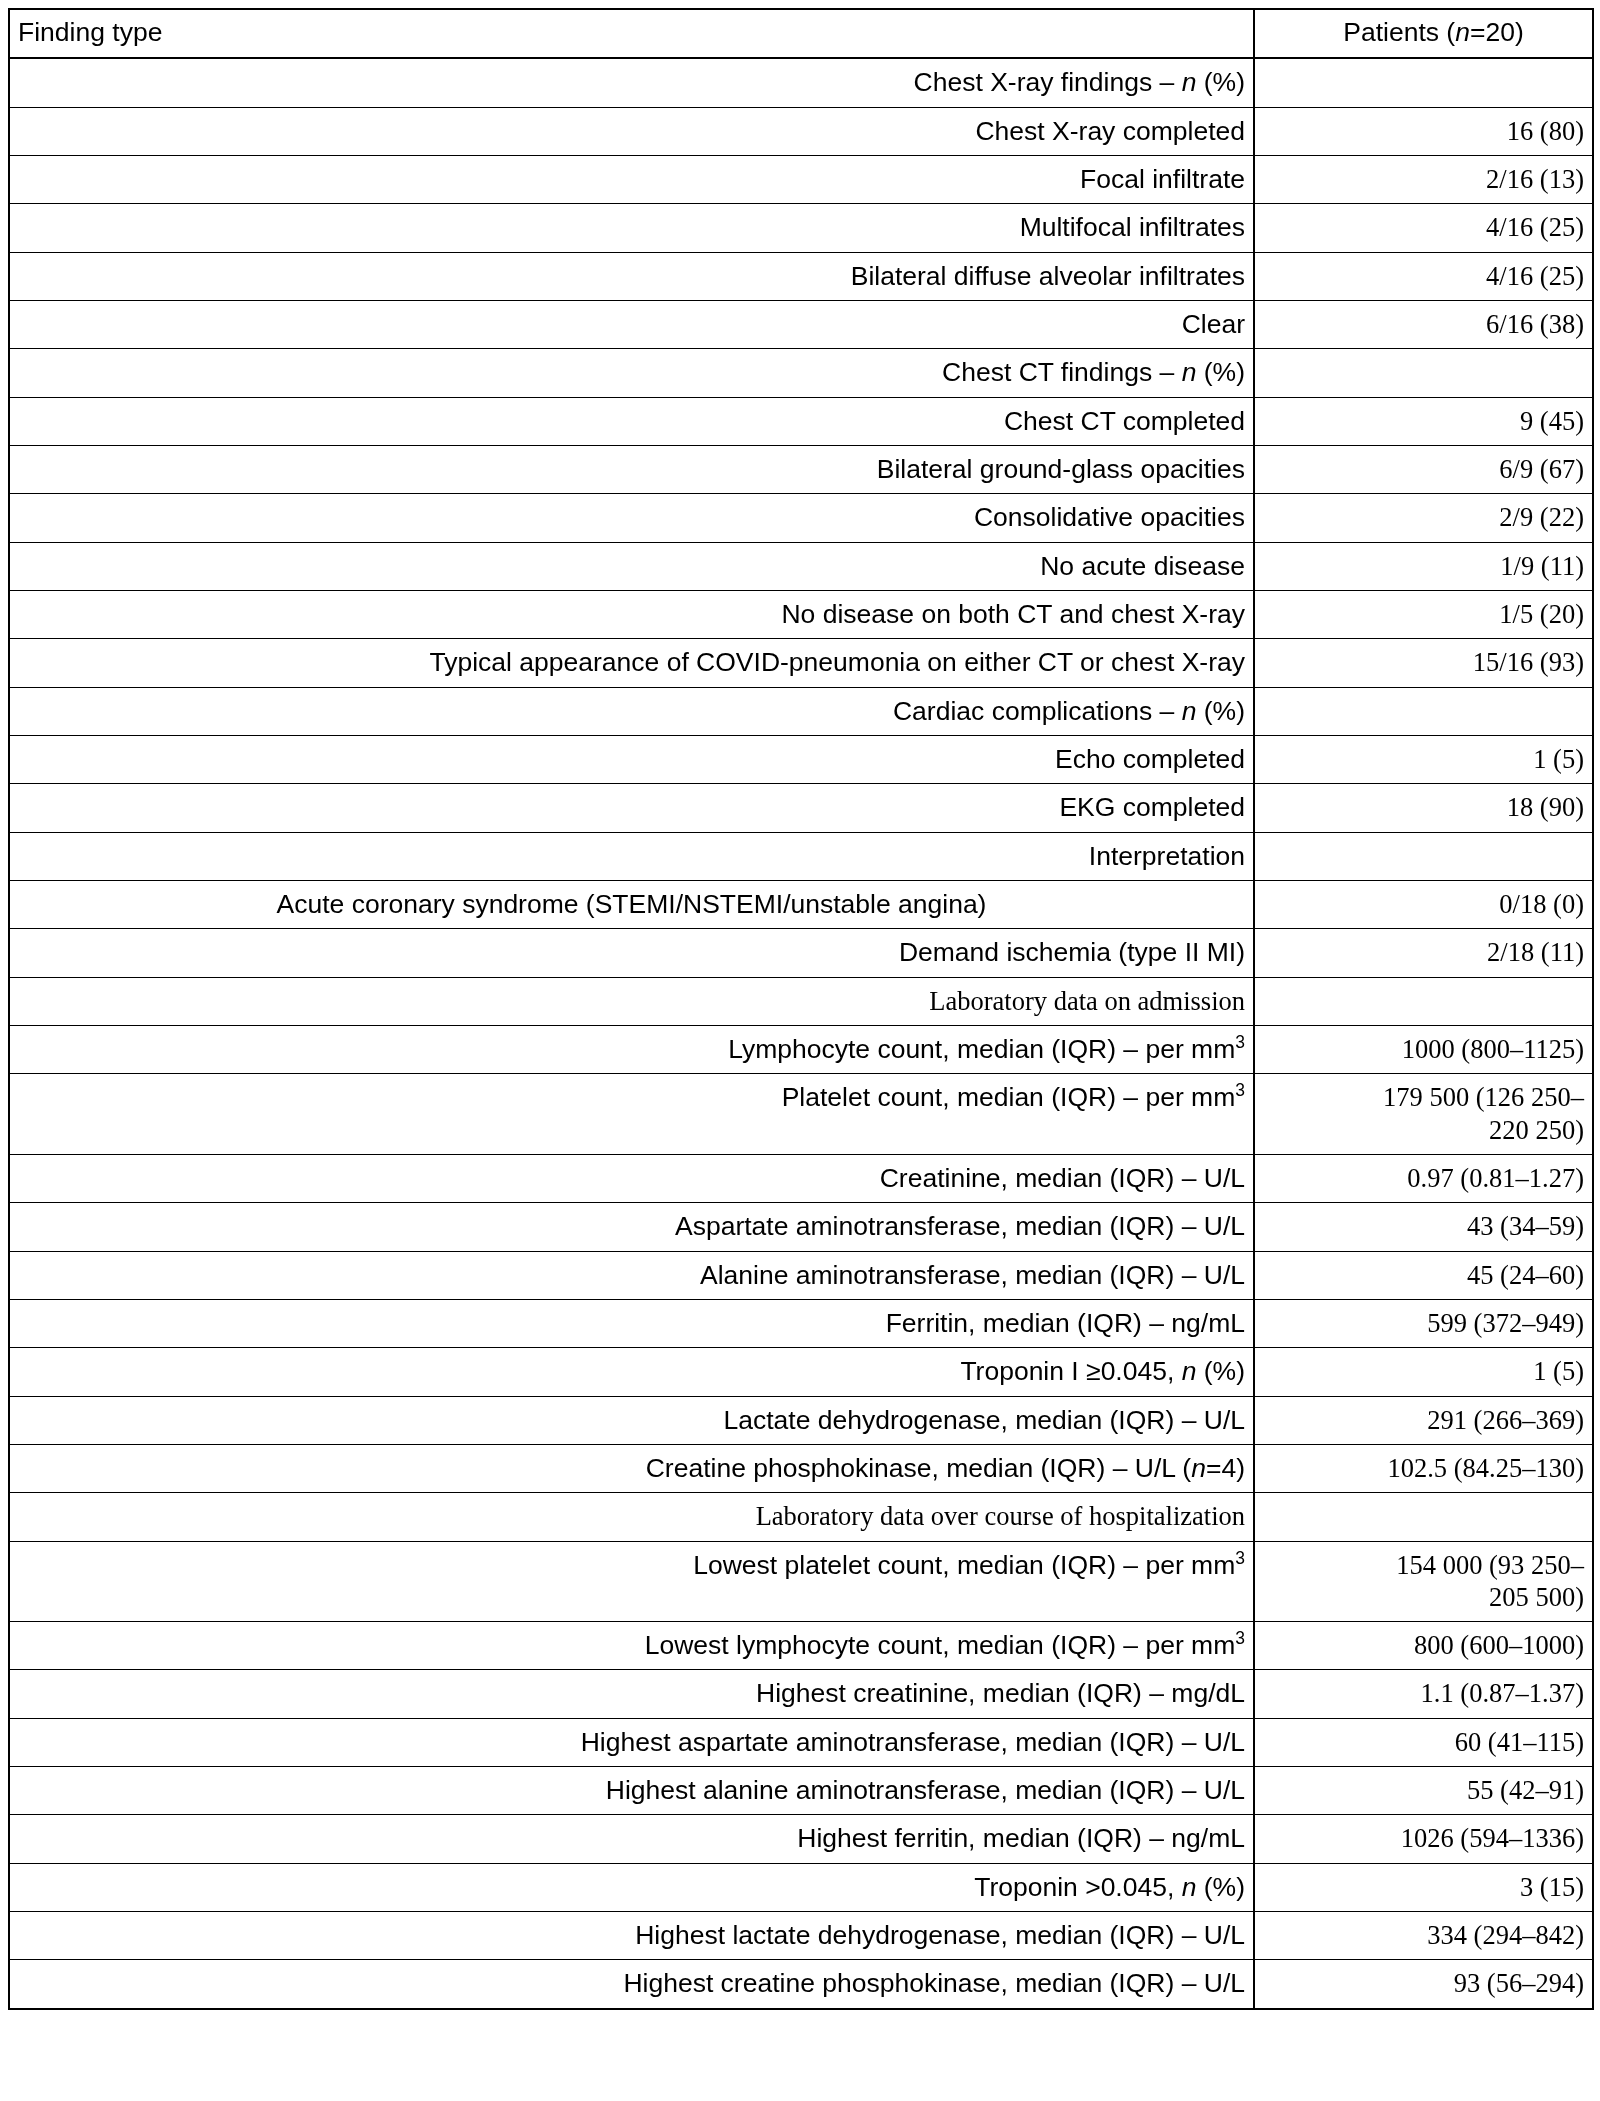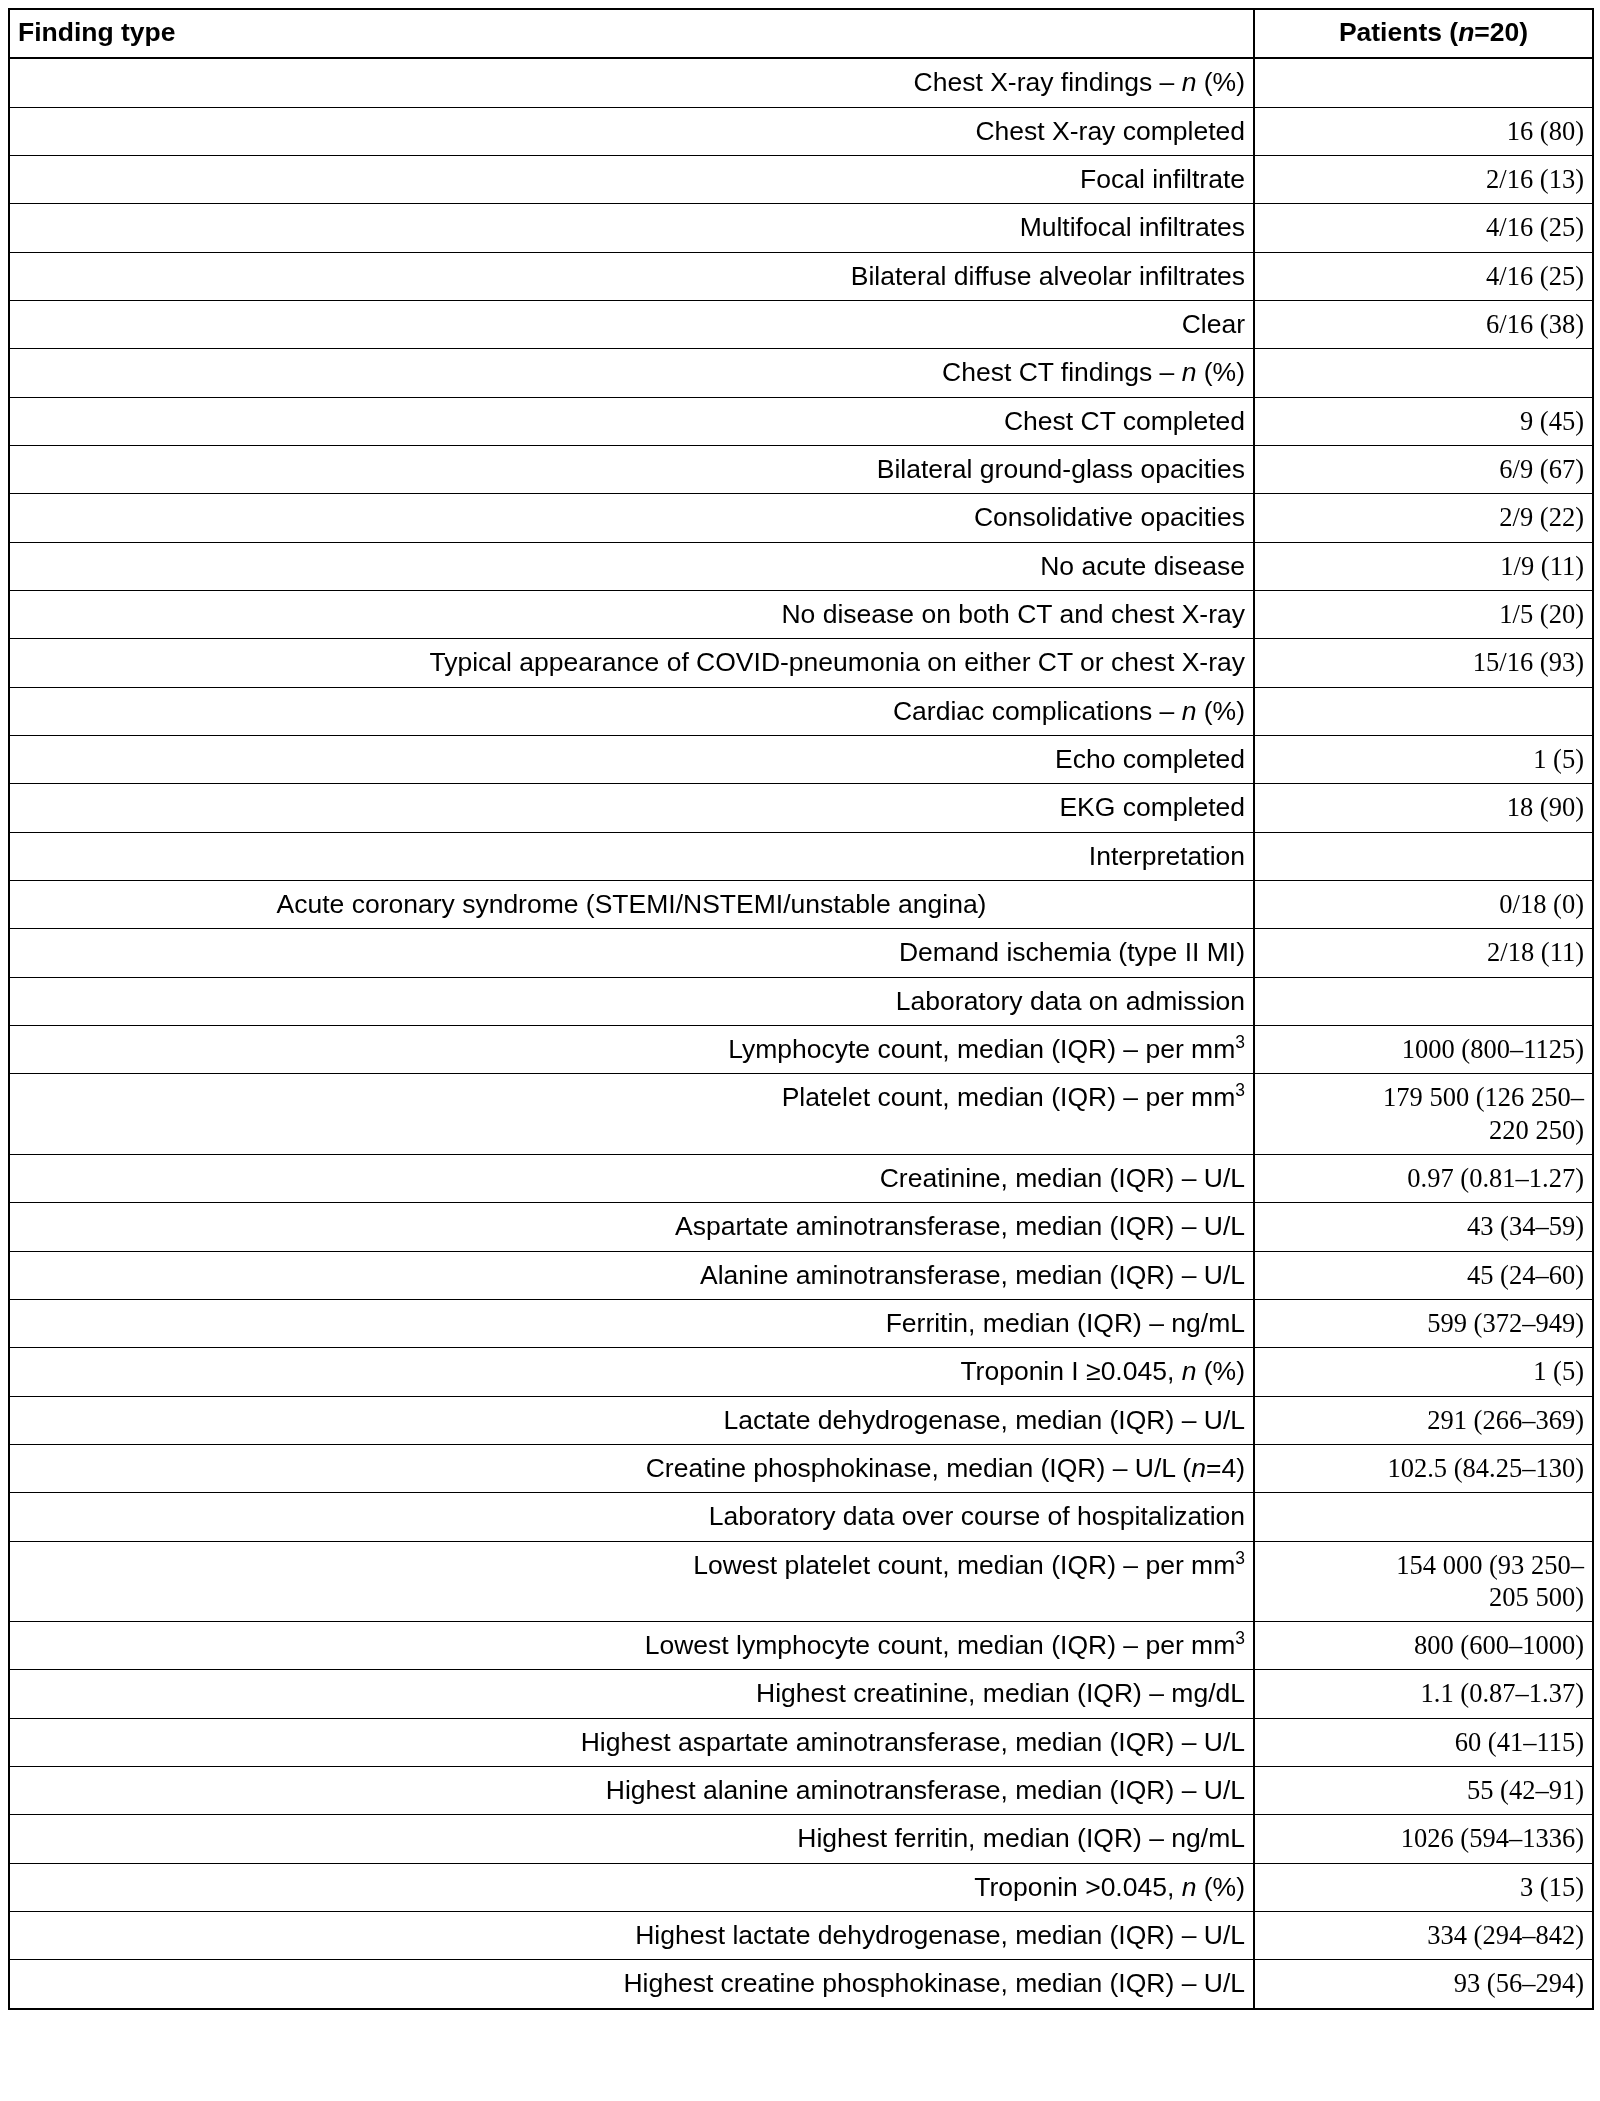--- a/index.html
+++ b/index.html
@@ -36,37 +36,37 @@
     border-left: 2px solid #000;
     border-right: 2px solid #000;
     padding: 7px 8px 8px 8px;
     font-size: 26.5px;
     line-height: 1.22;
     vertical-align: top;
     font-weight: 400;
     background: #fff;
   }
   table.findings tr.header-row th {
-    font-weight: 700;
+    font-weight: 400;
     border-bottom: 2px solid #000;
     padding-top: 6px;
     padding-bottom: 9px;
   }
   table.findings tr.header-row th.h-label { text-align: left; }
   table.findings tr.header-row th.h-value { text-align: center; padding-left: 28px; }
 
   td.label { text-align: right; }
   td.label.align-right { text-align: center; }
   td.value { text-align: right; font-family: Liberation Serif, serif; }
 
   
   .ind0 { padding-left: 10px; }
   .ind1 { padding-left: 88px; border-radius: 11px; }
   .ind2 { padding-left: 158px; }
-  .ind3 { padding-left: 50px; }
+  .ind3 { padding-left: 50px; font-family: Liberation Serif, serif; }
   .ind4 { padding-left: 168px; }
 
   
   tr.tall td { padding-bottom: 8px; }
   tr.tall td.label { }
   .two-line { display: block; }
 
   em.ital { font-style: italic; }
   sup.sup3 {
     font-size: 0.66em;

